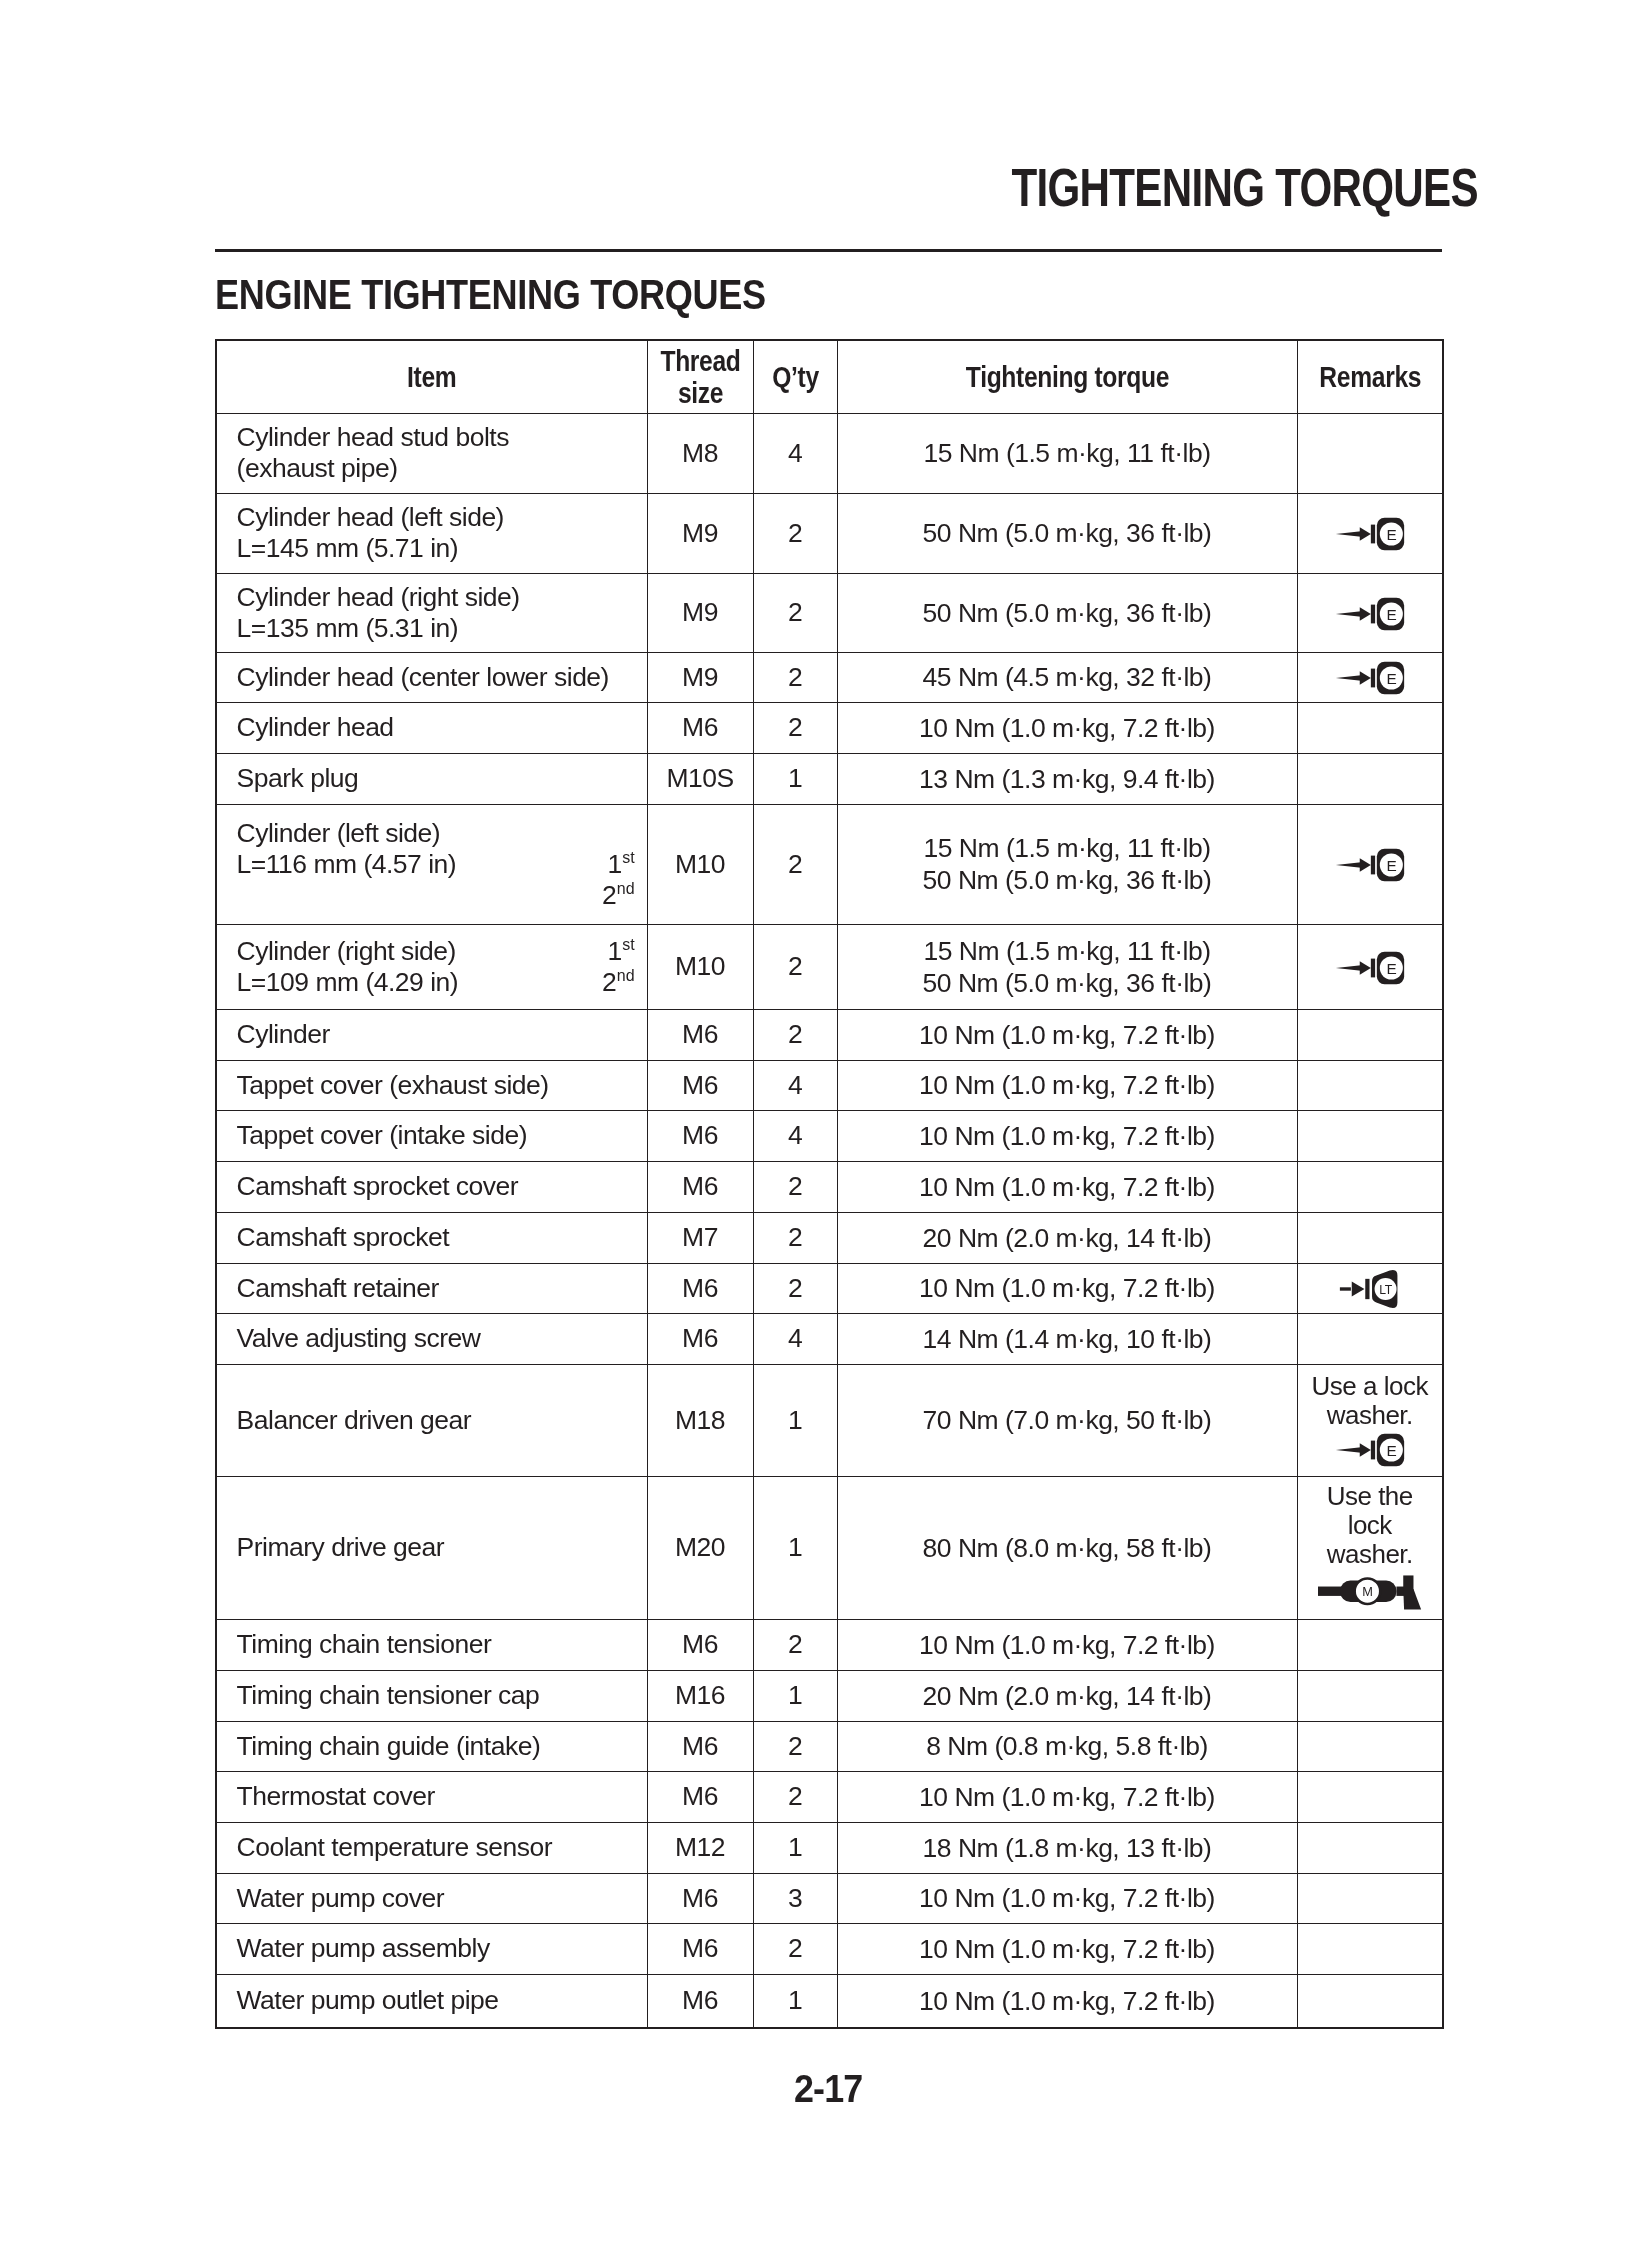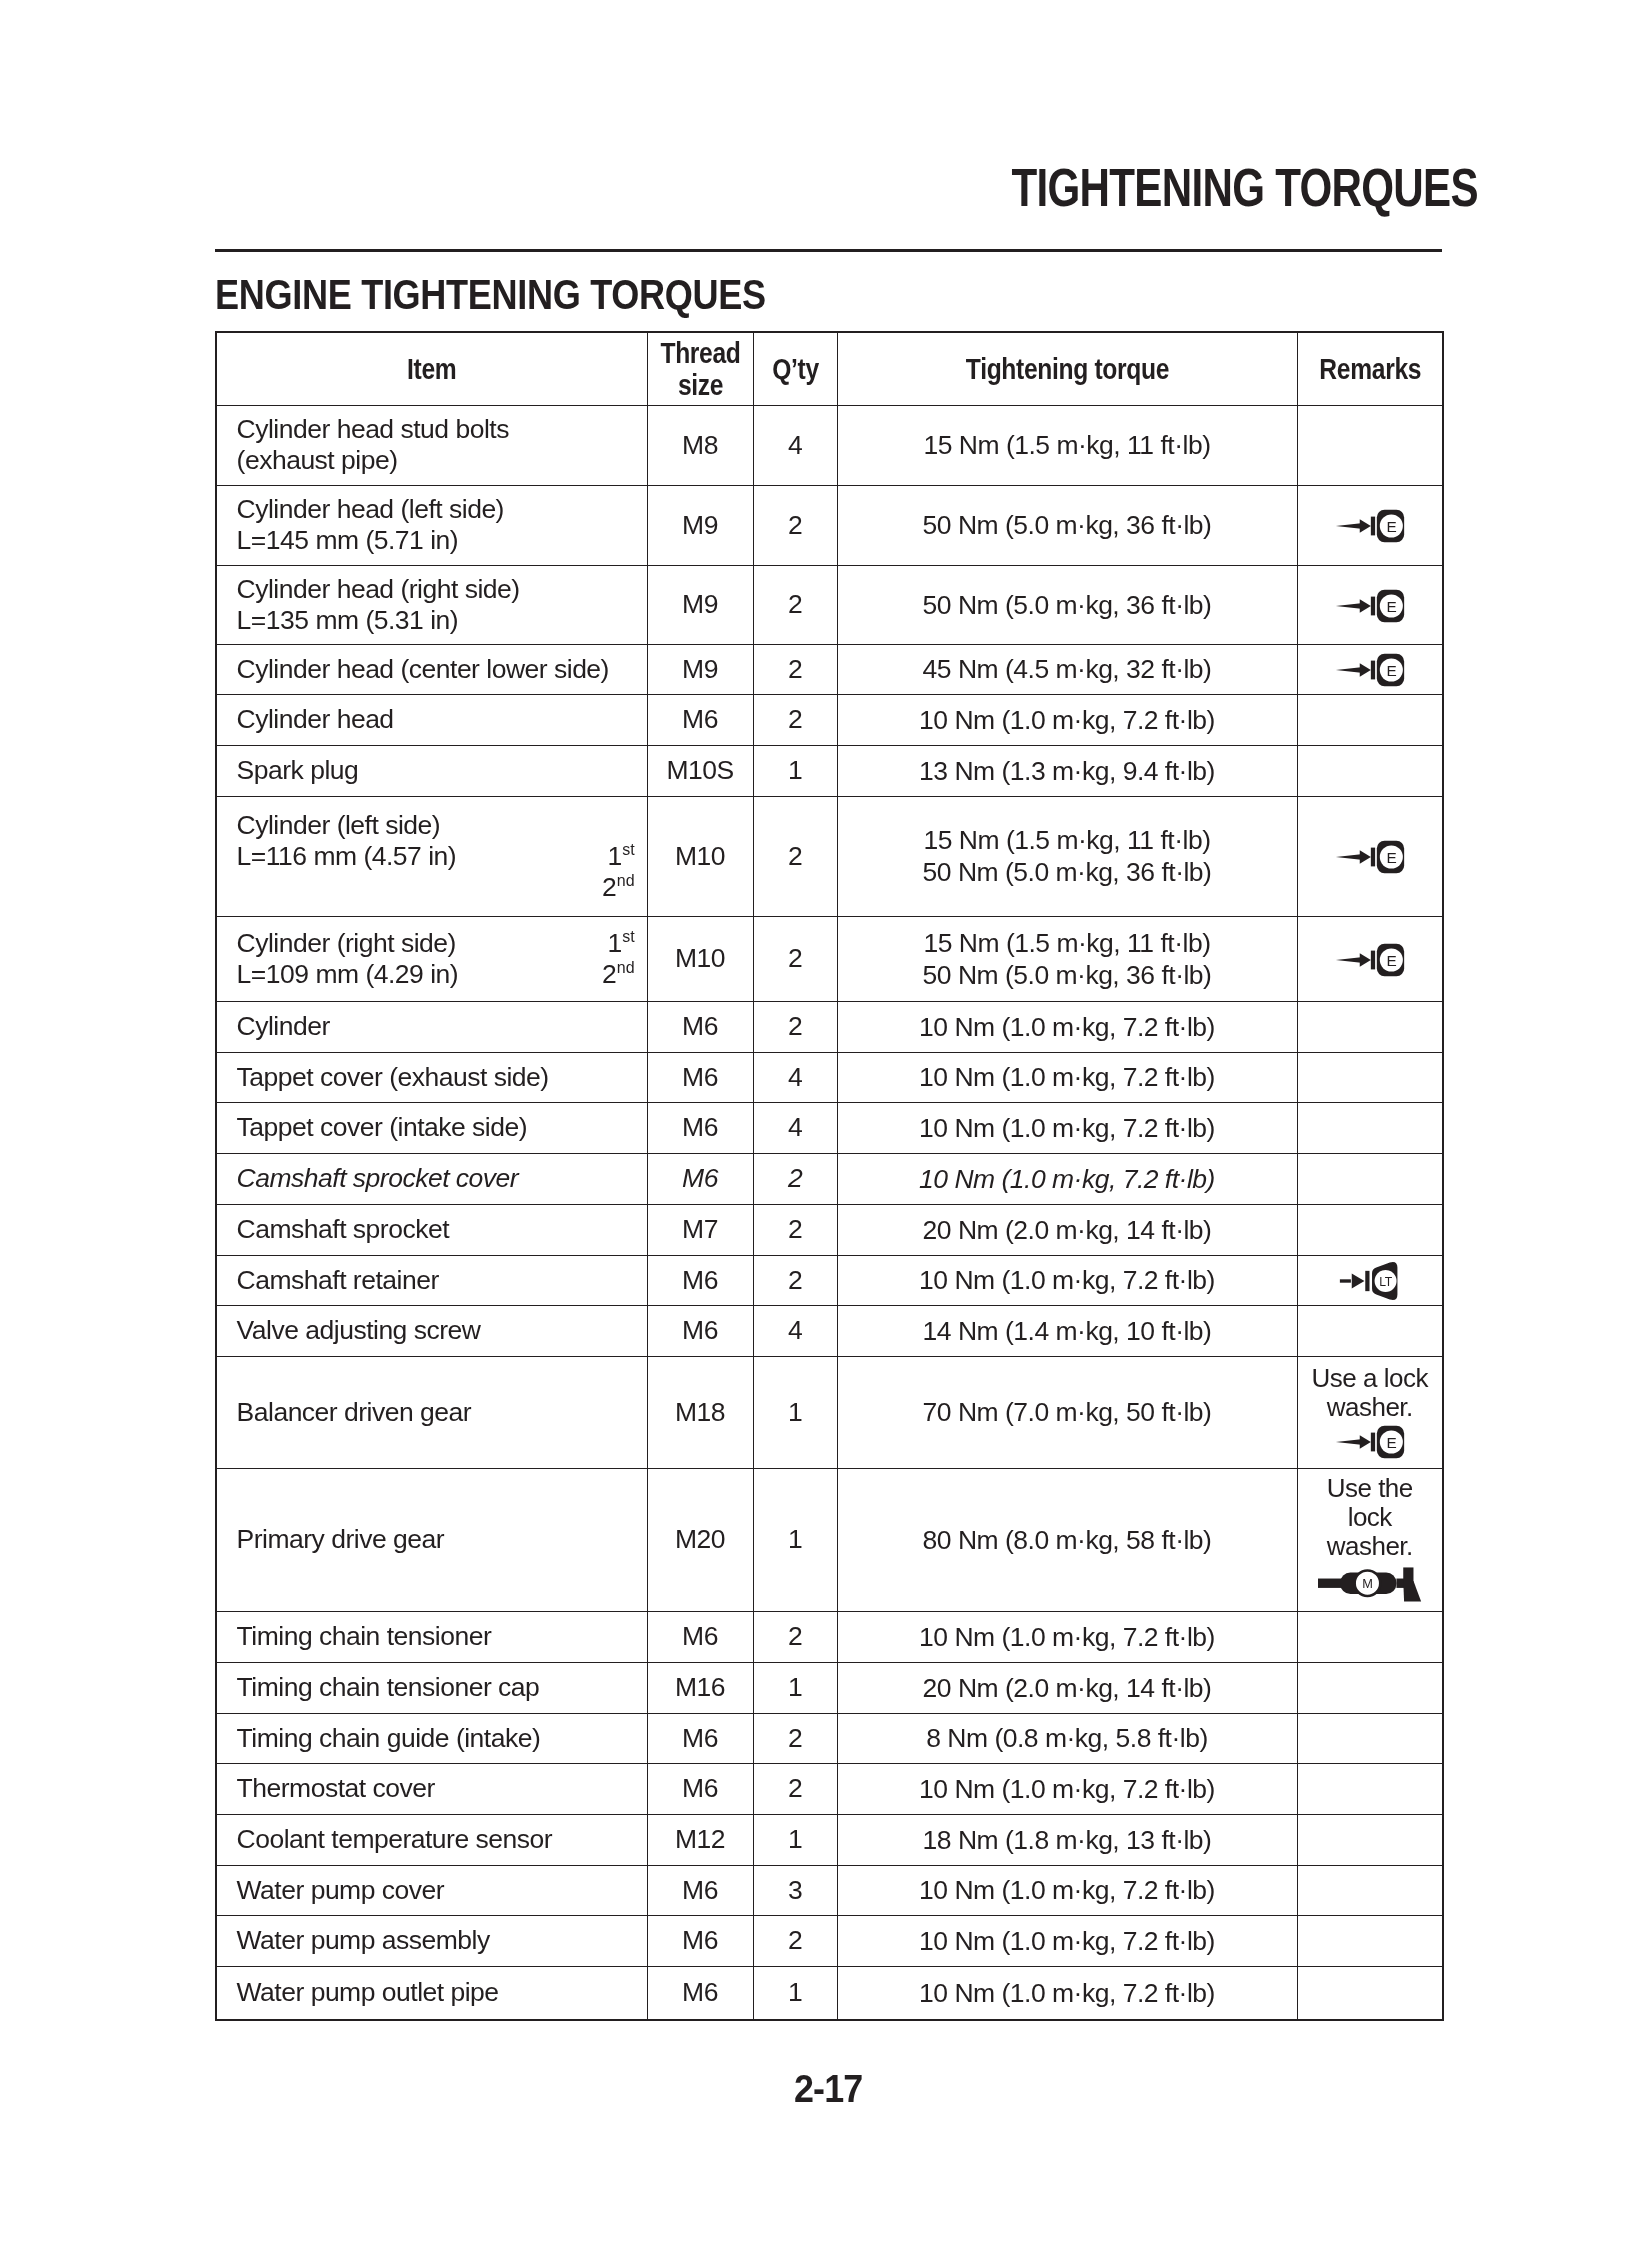--- a/index.html
+++ b/index.html
@@ -53,21 +53,21 @@
   .section-heading .cond {
     display: inline-block;
     transform: scaleX(0.84);
     transform-origin: 0 50%;
     letter-spacing: -0.4px;
   }
   
   table.torque-table {
     position: absolute;
     left: 215px;
-    top: 331px;
+    top: 339px;
     width: 1227px;
     border-collapse: collapse;
     table-layout: fixed;
     border: 2.6px solid #231f20;
     font-size: 26.5px;
     letter-spacing: -0.5px;
   }
   th, td {
     border: 1.7px solid #231f20;
     padding: 0;
@@ -343,21 +343,21 @@
           <td class="item-cell">
             <div class="line"><span>Tappet cover (intake side)</span></div>
           </td>
           <td class="center-cell">M6</td>
           <td class="center-cell">4</td>
           <td class="center-cell">
             <div class="tline">10 Nm (1.0 m·kg, 7.2 ft·lb)</div>
           </td>
           <td class="center-cell"></td>
         </tr>
-        <tr style="height: 51px; font-style: italic;">
+        <tr style="height: 51px;">
           <td class="item-cell">
             <div class="line"><span>Camshaft sprocket cover</span></div>
           </td>
           <td class="center-cell">M6</td>
           <td class="center-cell">2</td>
           <td class="center-cell">
             <div class="tline">10 Nm (1.0 m·kg, 7.2 ft·lb)</div>
           </td>
           <td class="center-cell"></td>
         </tr>

